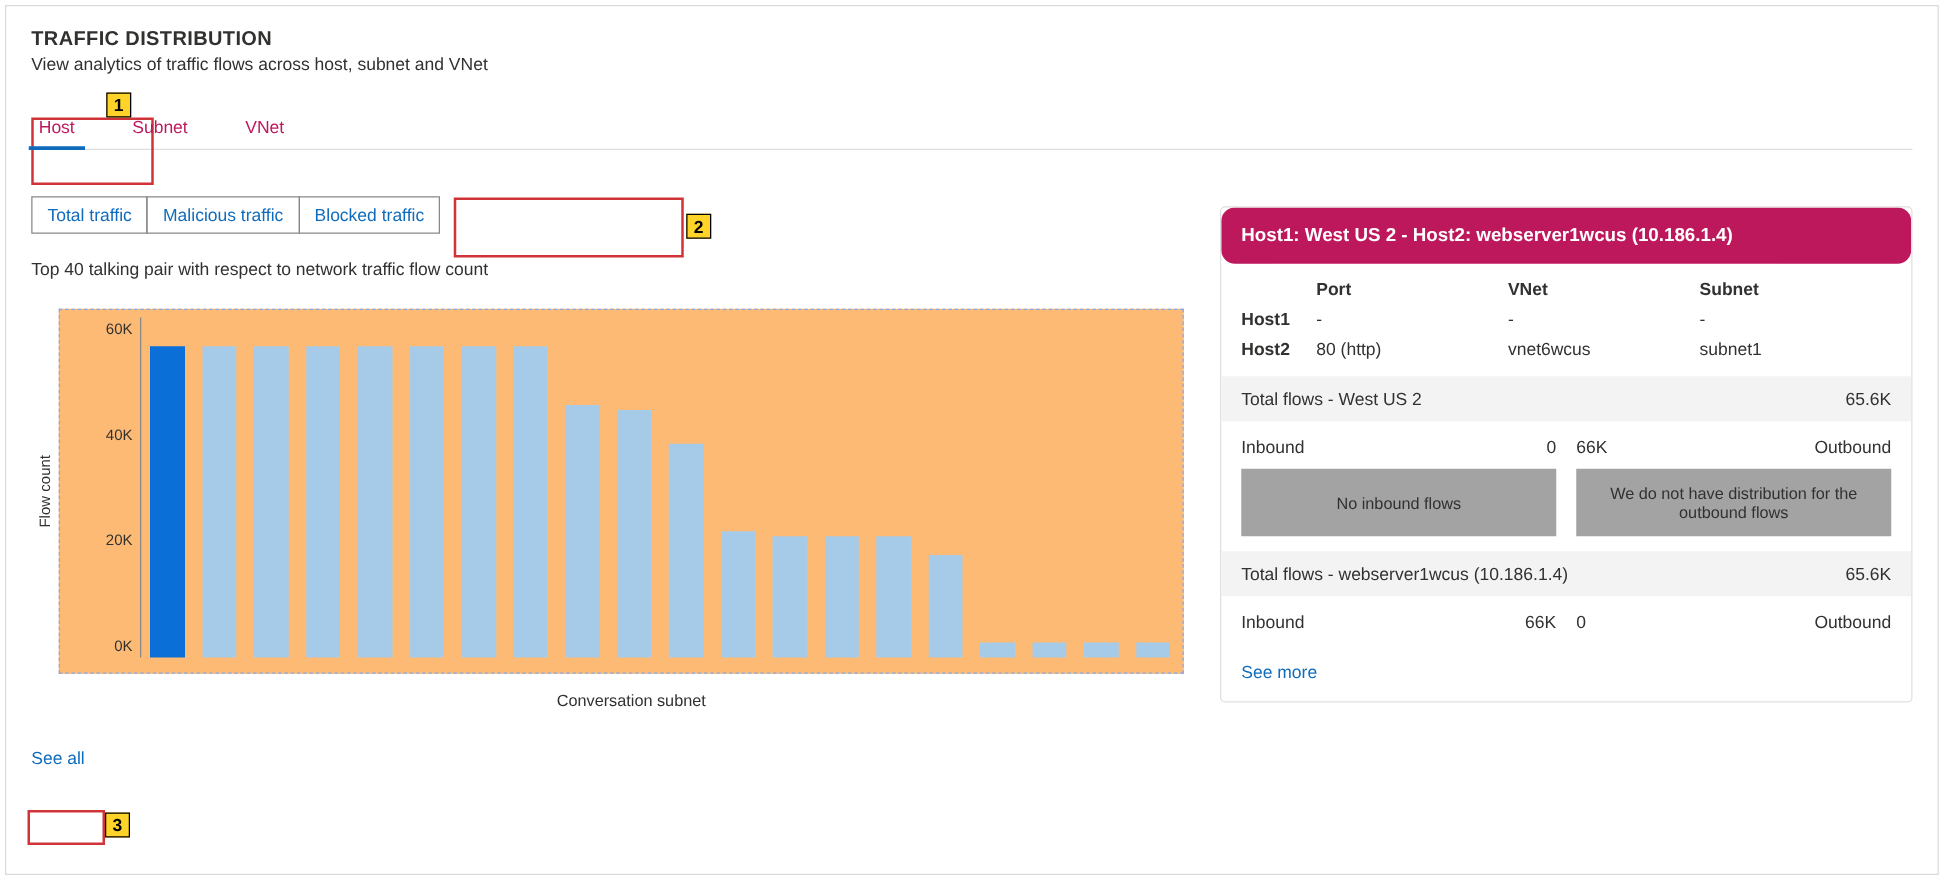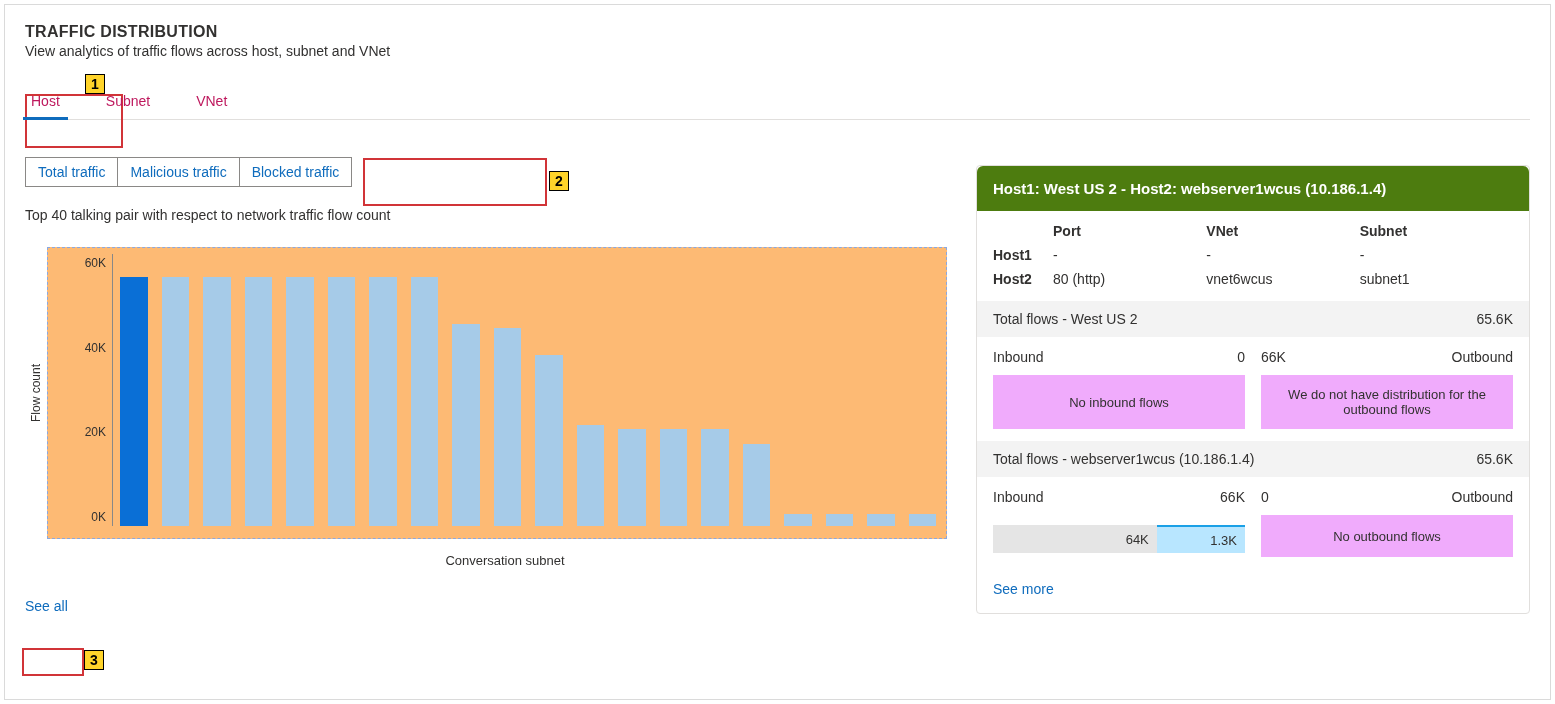--- a/index.html
+++ b/index.html
@@ -161,27 +161,28 @@
     position: absolute;
     right: 20px;
     top: 160px;
     width: 552px;
     border: 1px solid #e1dfdd;
     border-radius: 4px;
     overflow: hidden;
     background: #fff;
   }
   .detail-header {
-    background: #4d7c0f;
+    background: #be185d;
     color: #fff;
     padding: 14px 16px;
     font-weight: 600;
     font-size: 15px;
     border-top-left-radius: 6px;
     border-top-right-radius: 6px;
+    border-radius: 11px;
   }
   .detail .grid {
     display: grid;
     grid-template-columns: 60px 1fr 1fr 1fr;
     padding: 12px 16px 6px 16px;
     row-gap: 8px;
     font-size: 14px;
   }
   .detail .grid .h { font-weight: 700; }
   .section-head {
@@ -198,21 +199,21 @@
     display: grid;
     grid-template-columns: 1fr 1fr;
     column-gap: 16px;
     font-size: 14px;
   }
   .two-col .cell {
     display: flex;
     justify-content: space-between;
   }
   .msgbox {
-    background: #f0abfc;
+    background: #a3a3a3;
     padding: 12px 10px;
     text-align: center;
     font-size: 13px;
     color: #323130;
     min-height: 18px;
     display:flex;
     align-items:center;
     justify-content:center;
   }
   .splitbar {
@@ -362,31 +363,20 @@
       <div class="two-col">
         <div class="cell">
           <span>Inbound</span>
           <span>66K</span>
         </div>
         <div class="cell">
           <span>0</span>
           <span>Outbound</span>
         </div>
       </div>
-      <div class="two-col" style="margin-top:10px; align-items:stretch">
-        <div class="splitbar">
-          <div class="seg a" id="segA" style="width: 65%;">
-              <span>64K</span>
-            </div>
-          <div class="seg b" id="segB" style="width: 35%;">
-              <span>1.3K</span>
-            </div>
-        </div>
-        <div class="msgbox">No outbound flows</div>
-      </div>
     </div>
 
     <div class="seemore">
       <a>See more</a>
     </div>
   </div>
 
 </div>
 
 </body></html>

